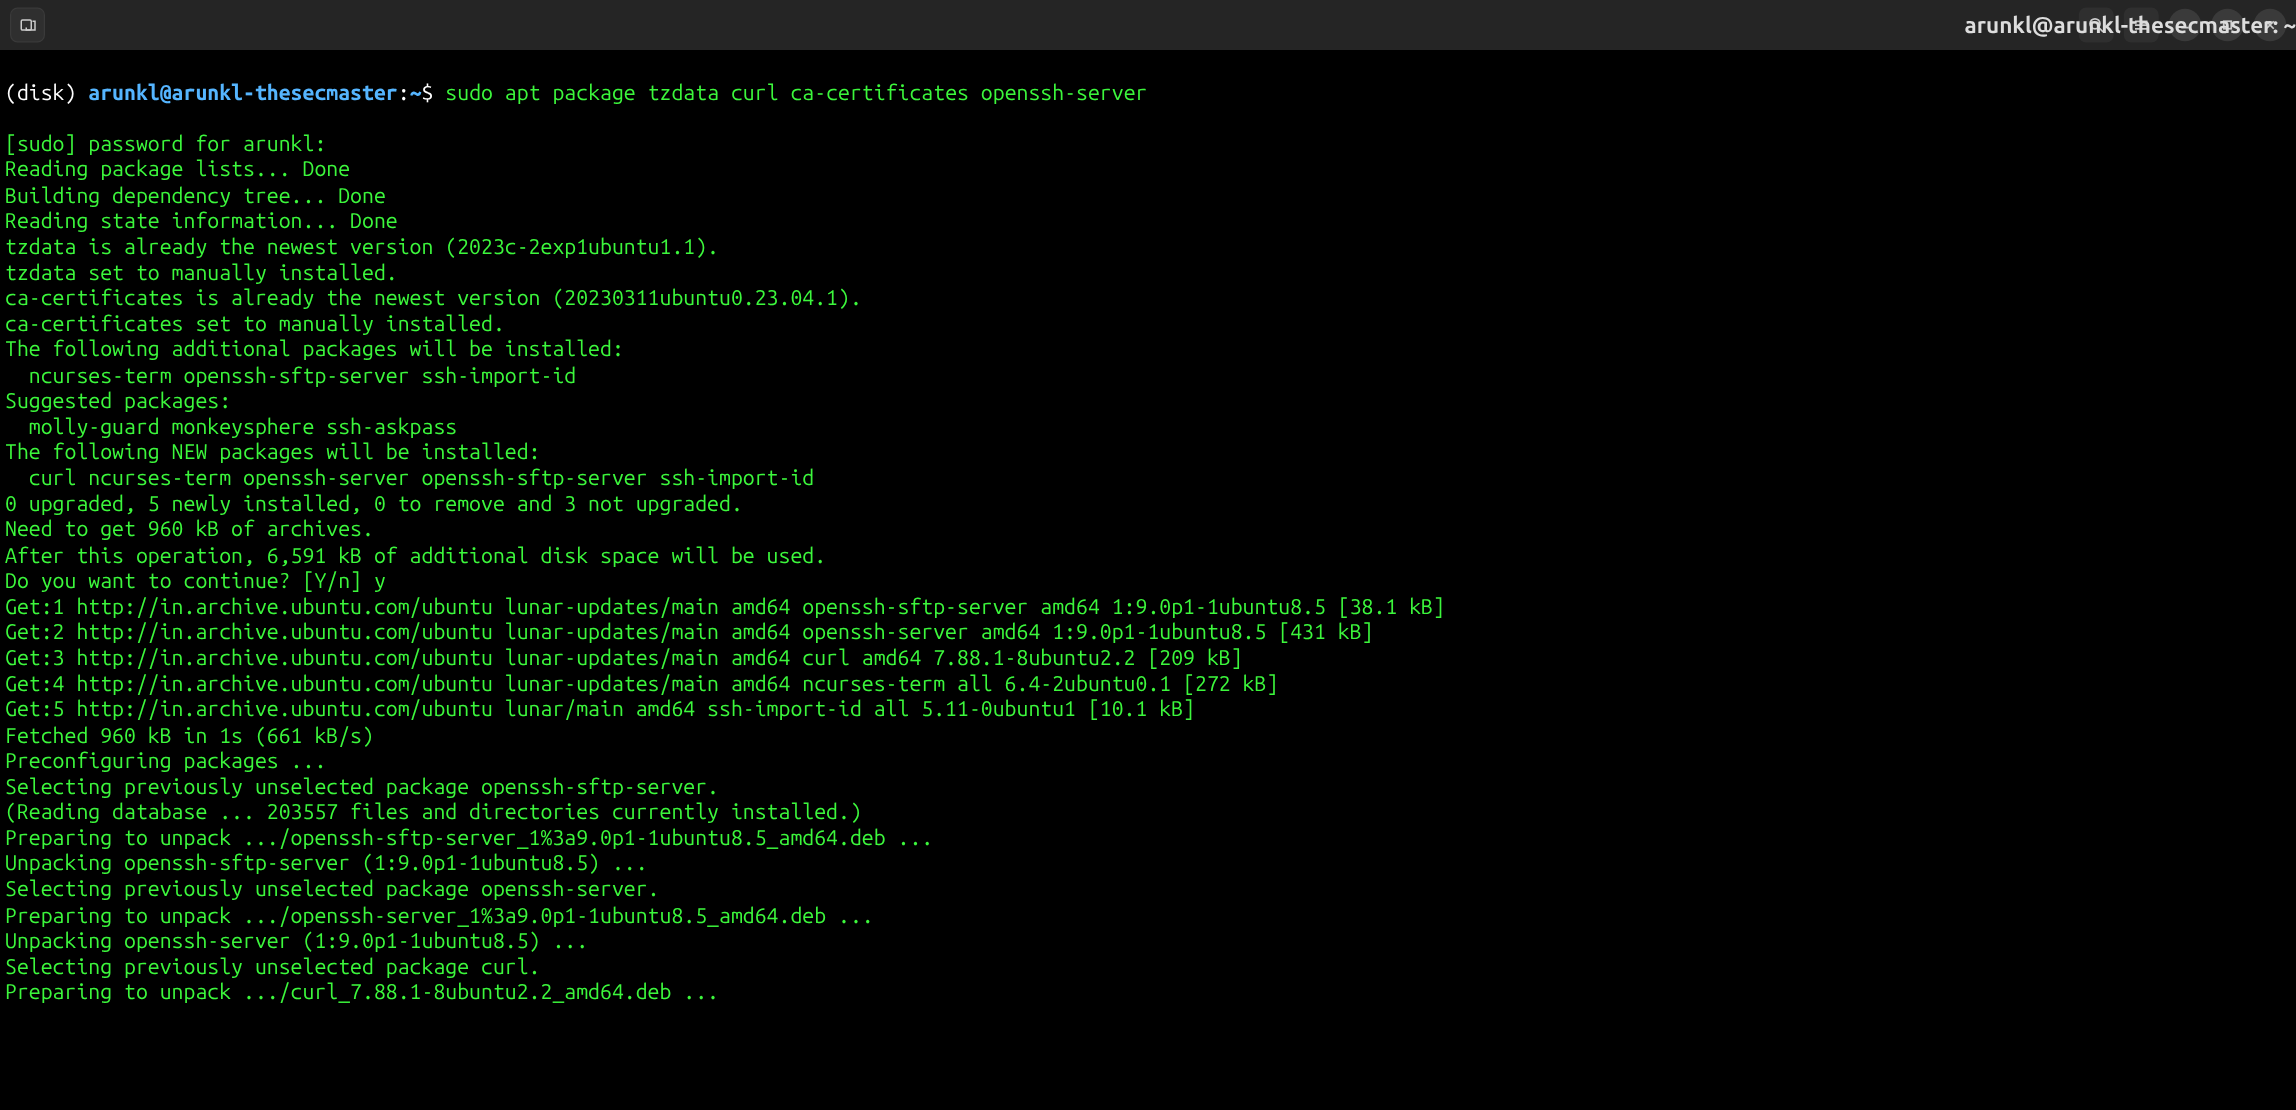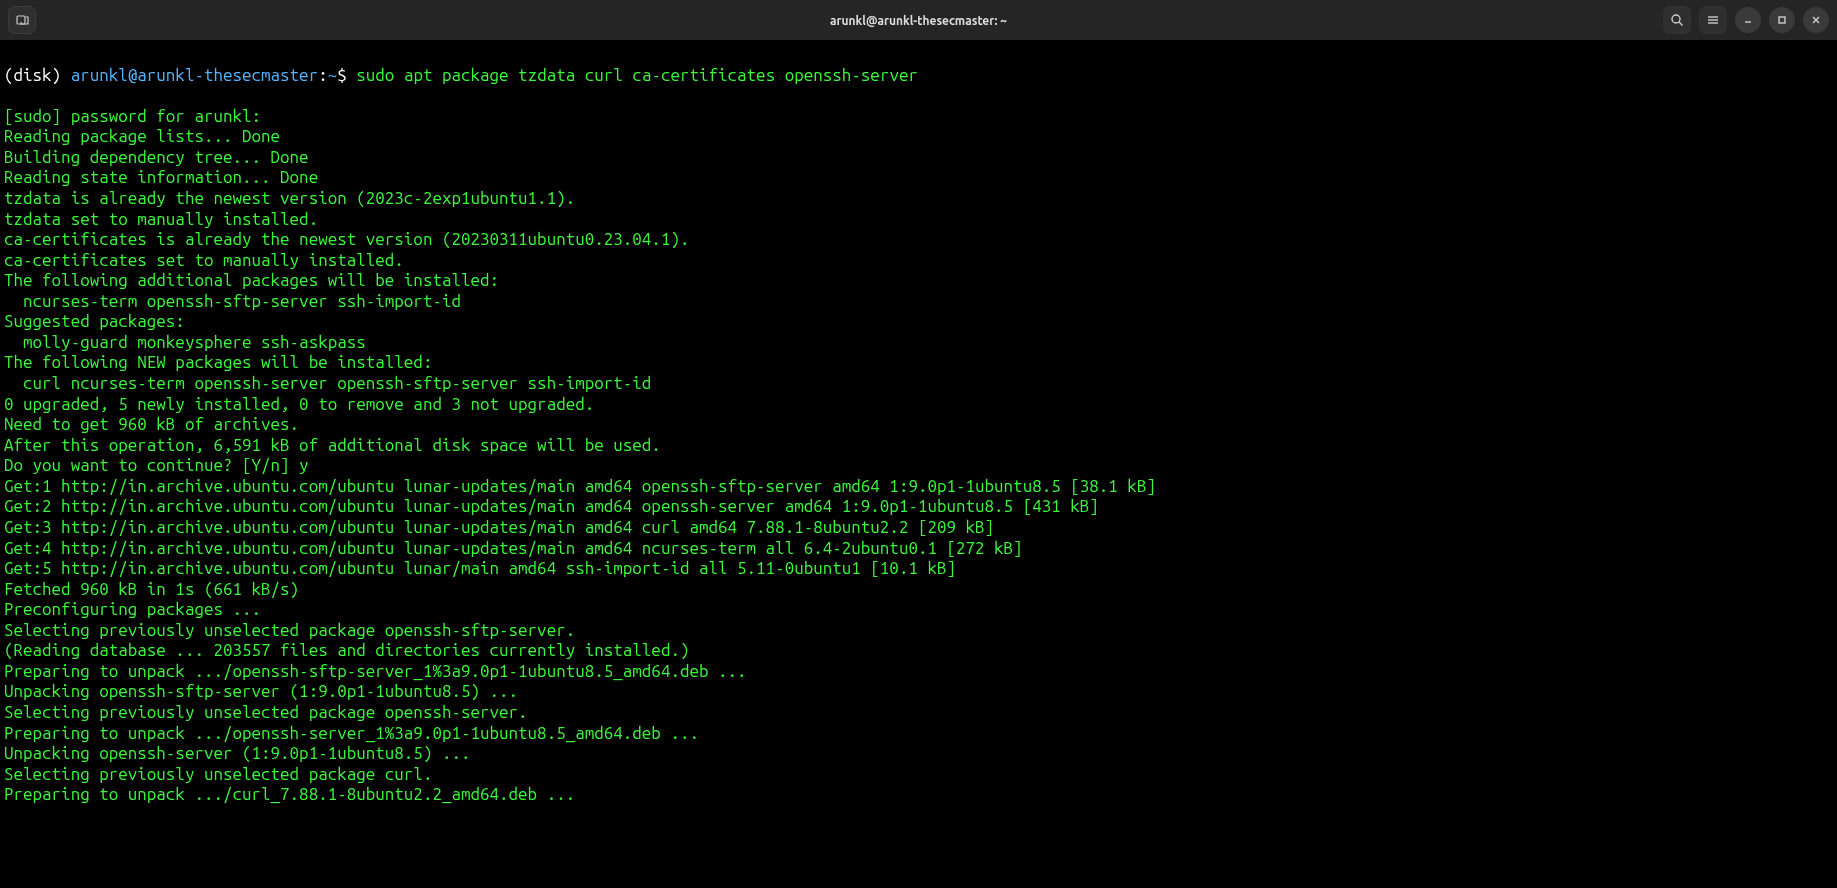--- a/index.html
+++ b/index.html
@@ -33,23 +33,23 @@
     display: flex;
     align-items: center;
     justify-content: center;
     cursor: pointer;
   }
   .tab-btn svg { fill: #ccc; }
   .title-center {
     position: absolute;
     left: 0;
     right: 0;
-    text-align: center;
+    text-align: right;
     font-family: Ubuntu, "Noto Sans", sans-serif;
-    font-size: 12px;
+    font-size: 18px;
     font-weight: 600;
     color: #ddd;
     pointer-events: none;
   }
   .title-right {
     margin-left: auto;
     display: flex;
     align-items: center;
     gap: 8px;
   }
@@ -69,21 +69,21 @@
     background: #000;
     padding: 4px 4px;
     line-height: 1.21;
     white-space: pre;
     font-family: "Ubuntu Mono", "DejaVu Sans Mono", monospace;
     letter-spacing: 0;
   }
   .white { color: #ffffff; }
   .green { color: #3cf73c; }
   .cyan  { color: #55b5ff; }
-  .bold  { font-weight: 400; }
+  .bold  { font-weight: 700; }
 </style>
 </head>
 <body>
 
 <div class="titlebar">
   <div class="title-left">
     <div class="tab-btn">
       <svg width="14" height="14" viewBox="0 0 14 14">
           <rect x="2" y="3" width="8" height="8" rx="1" fill="none" stroke="#ccc" stroke-width="1.2"></rect>
           <path d="M11 2 v6 M8 5 h6" stroke="#ccc" stroke-width="0"></path>

